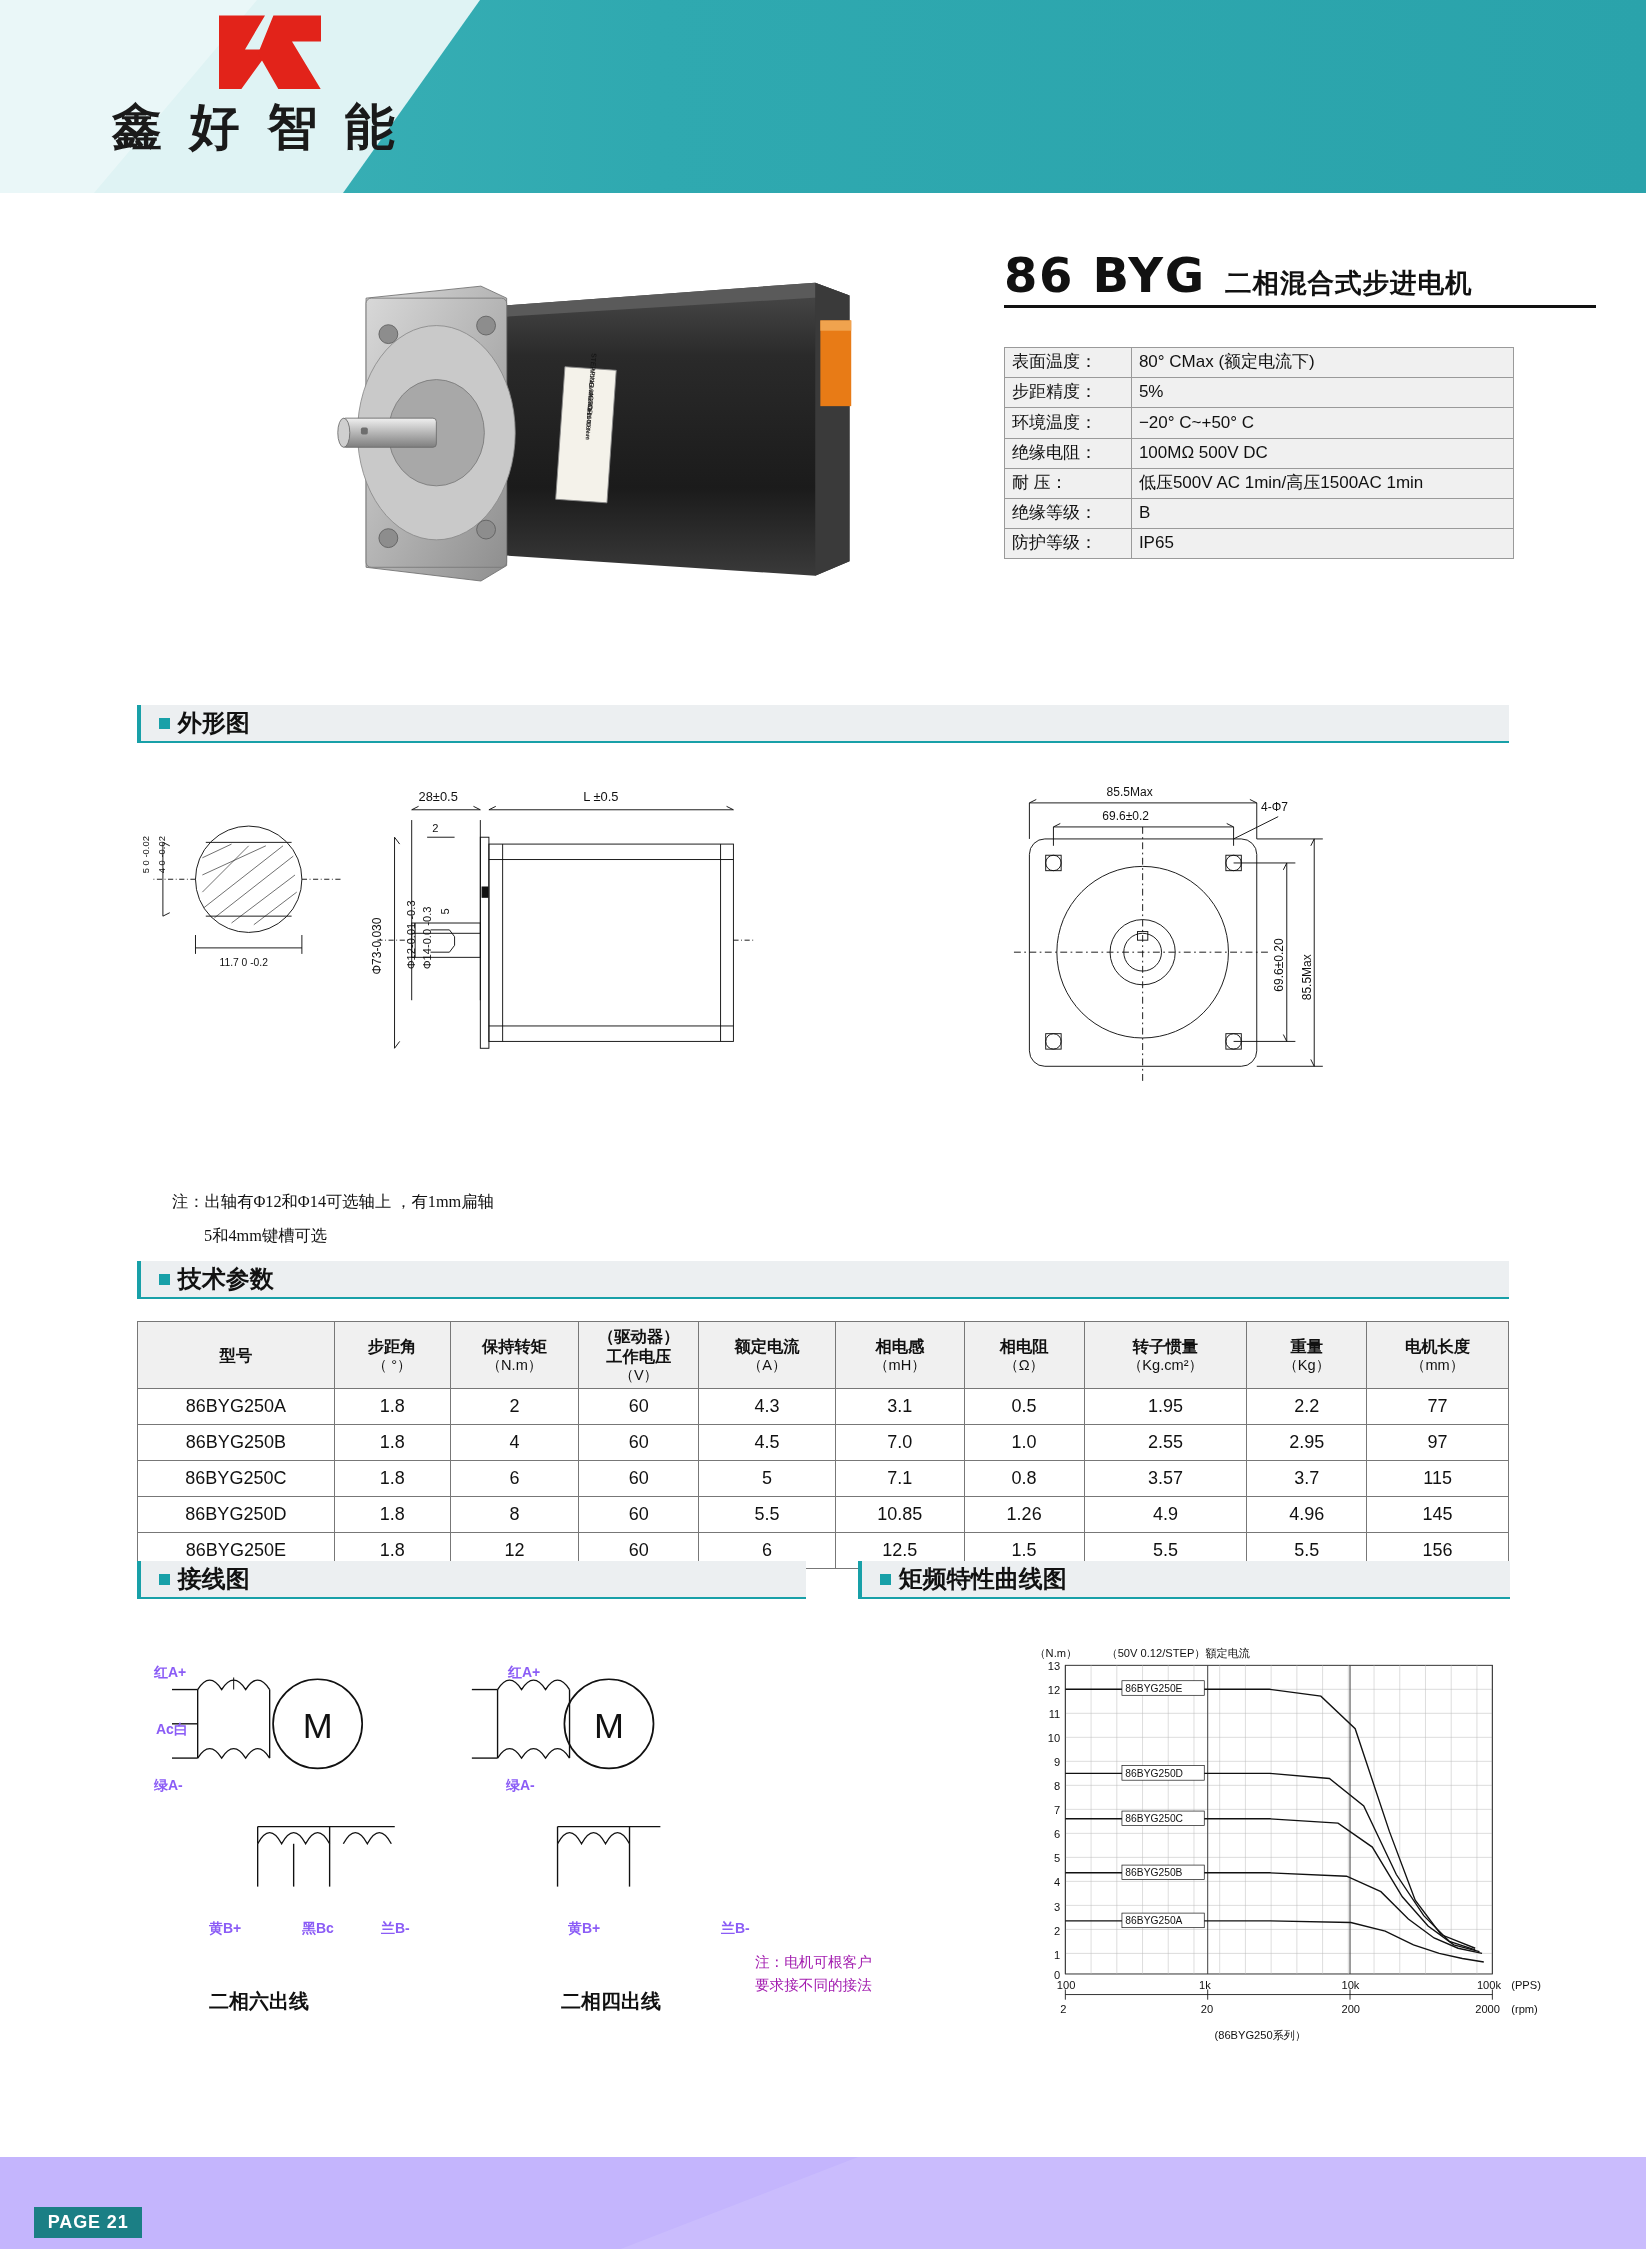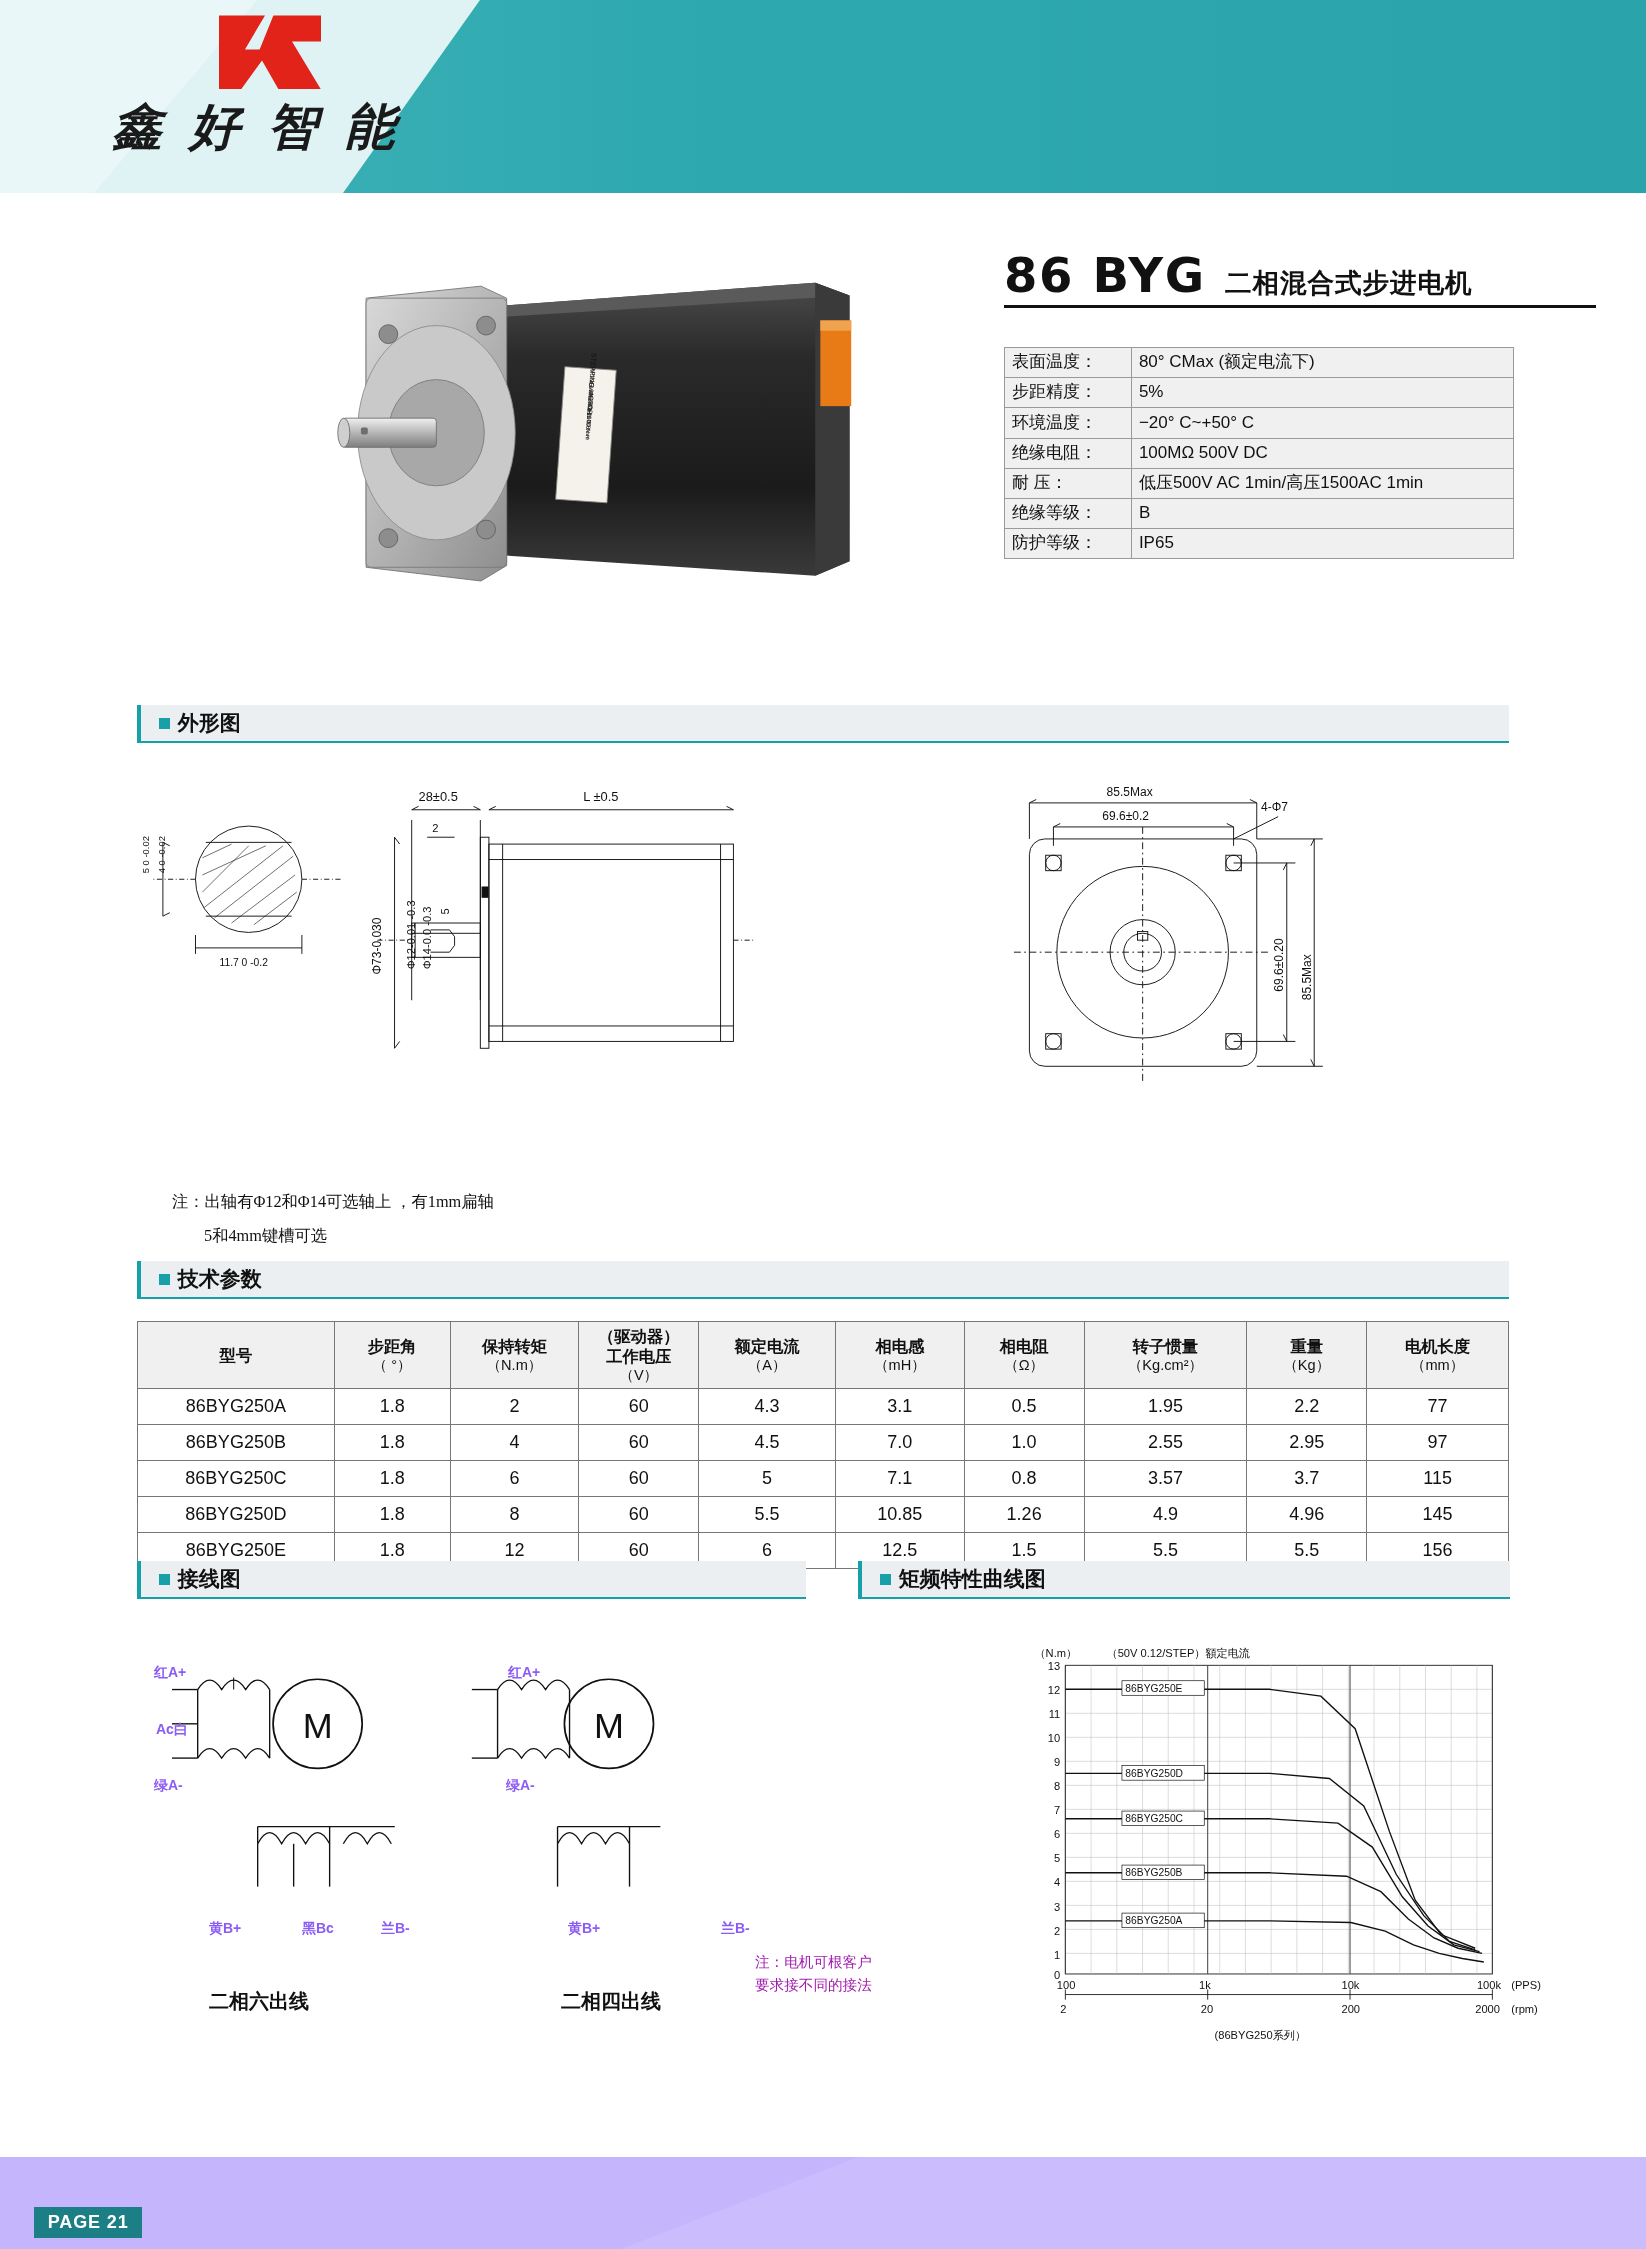--- a/index.html
+++ b/index.html
@@ -21,21 +21,21 @@
   .header-wave {
     position:absolute; left:0; top:0; width:480px; height:193px;
     background:#dff3f4;
     clip-path: polygon(0 0, 480px 0, 343px 193px, 0 193px);
   }
   .header-wave2 {
     position:absolute; left:0; top:0; width:532px; height:193px;
     background:rgba(255,255,255,0.35);
     clip-path: polygon(0 0, 257px 0, 94px 193px, 0 193px);
   }
-  .logo-block { position:absolute; left:112px; top:15.4px; width:343px; height:163px;font-style:italic; }
+  .logo-block { position:absolute; left:112px; top:15.4px; width:343px; height:163px; }
   .logo-mark { position:relative; width:103px; height:74px; margin-left:107px; }
   .logo-mark .r1 { position:absolute; left:0; top:0; width:103px; height:74px;
       background:#e2231a;
       clip-path: polygon(0 0, 46px 0, 26px 34px, 51px 34px, 22px 74px, 0 74px);
   }
   .logo-mark .r2 { position:absolute; left:39px; top:0; width:63px; height:74px;
       background:#e2231a;
       clip-path: polygon(15.4px 0, 63px 0, 63px 26px, 34px 26px, 63px 74px, 20.6px 74px, 0 38px);
   }
   .logo-text {
@@ -69,21 +69,21 @@
 
   
   .sec {
     position:absolute; height:36px; background:#eceff1;
     border-left:0; display:flex; align-items:center;
   }
   .sec .bar { width:4.3px; height:36px; background:#18a0a8; position:absolute; left:0; top:0;}
   .sec .sq {
     width:11px; height:11px; background:#18a0a8; margin-left:22px; margin-right:7.7px;
   }
-  .sec .lbl { font-size:21px; font-weight:bold; color:#111; }
+  .sec .lbl { font-size:24px; font-weight:bold; color:#111; }
   .sec .rule { position:absolute; left:0; bottom:-1.7px; height:1.7px; background:#18a0a8; width:100%; }
 
   
   .note { position:absolute; font-size:16.3px; color:#111;font-family:Liberation Serif, serif; }
 
   
   .tech-table {
     position:absolute; left:137px; top:1321px; width:1372px;
     border-collapse:collapse;
   }

